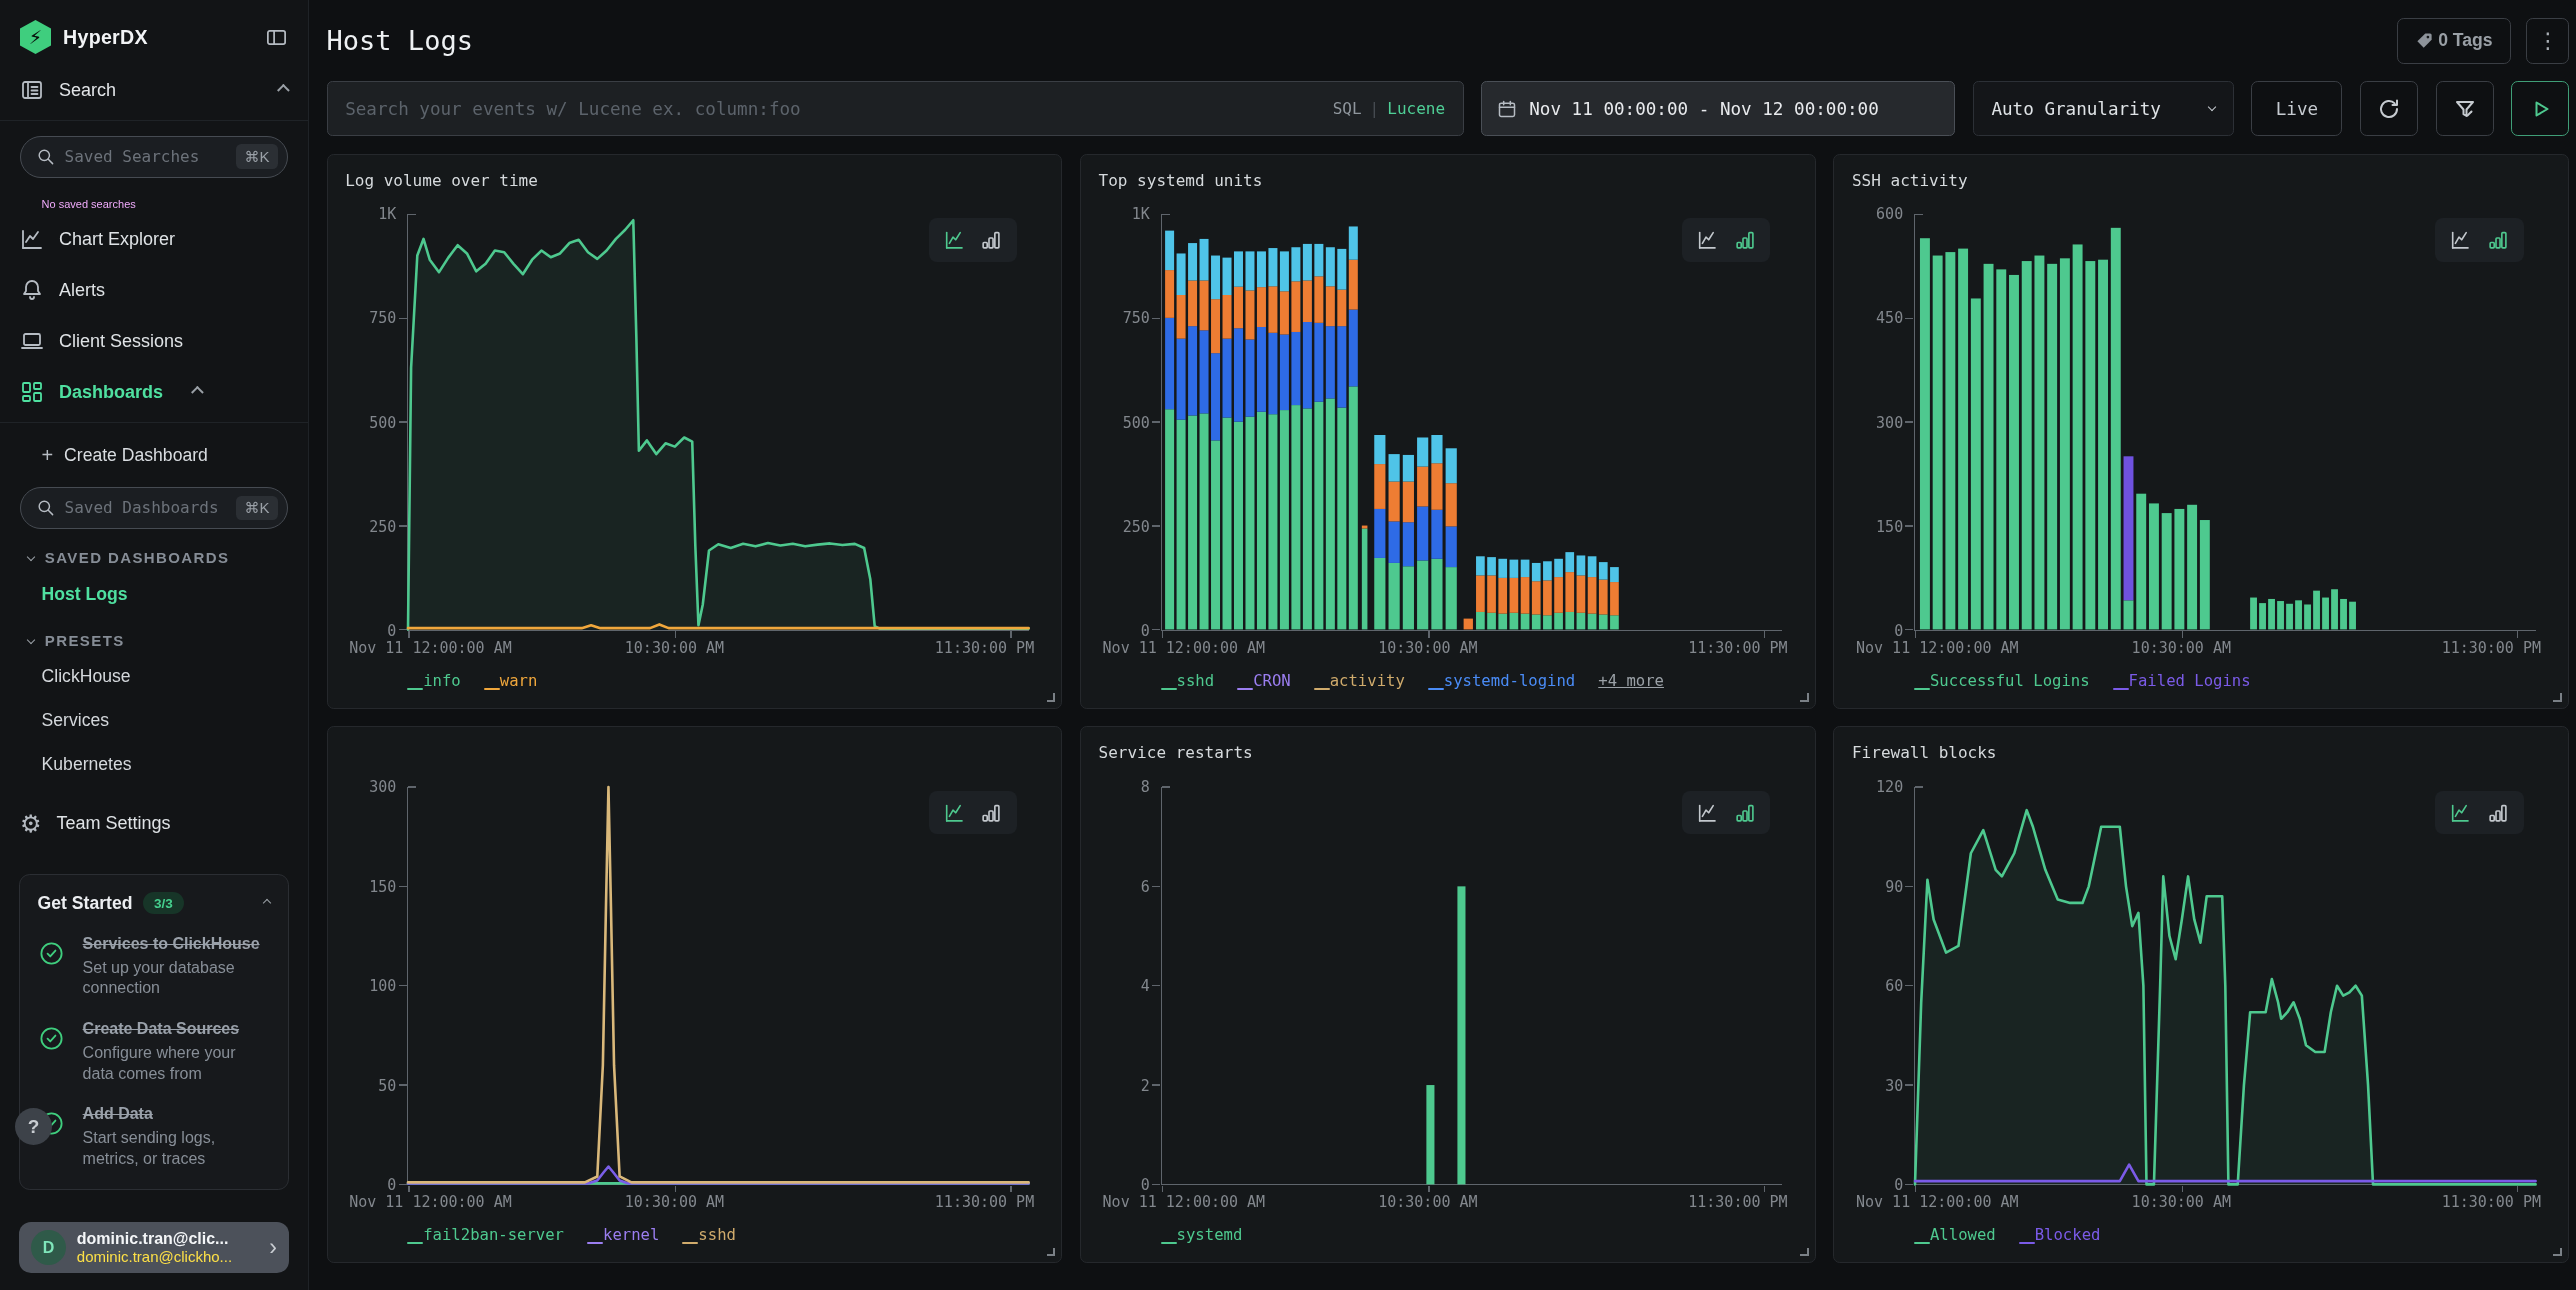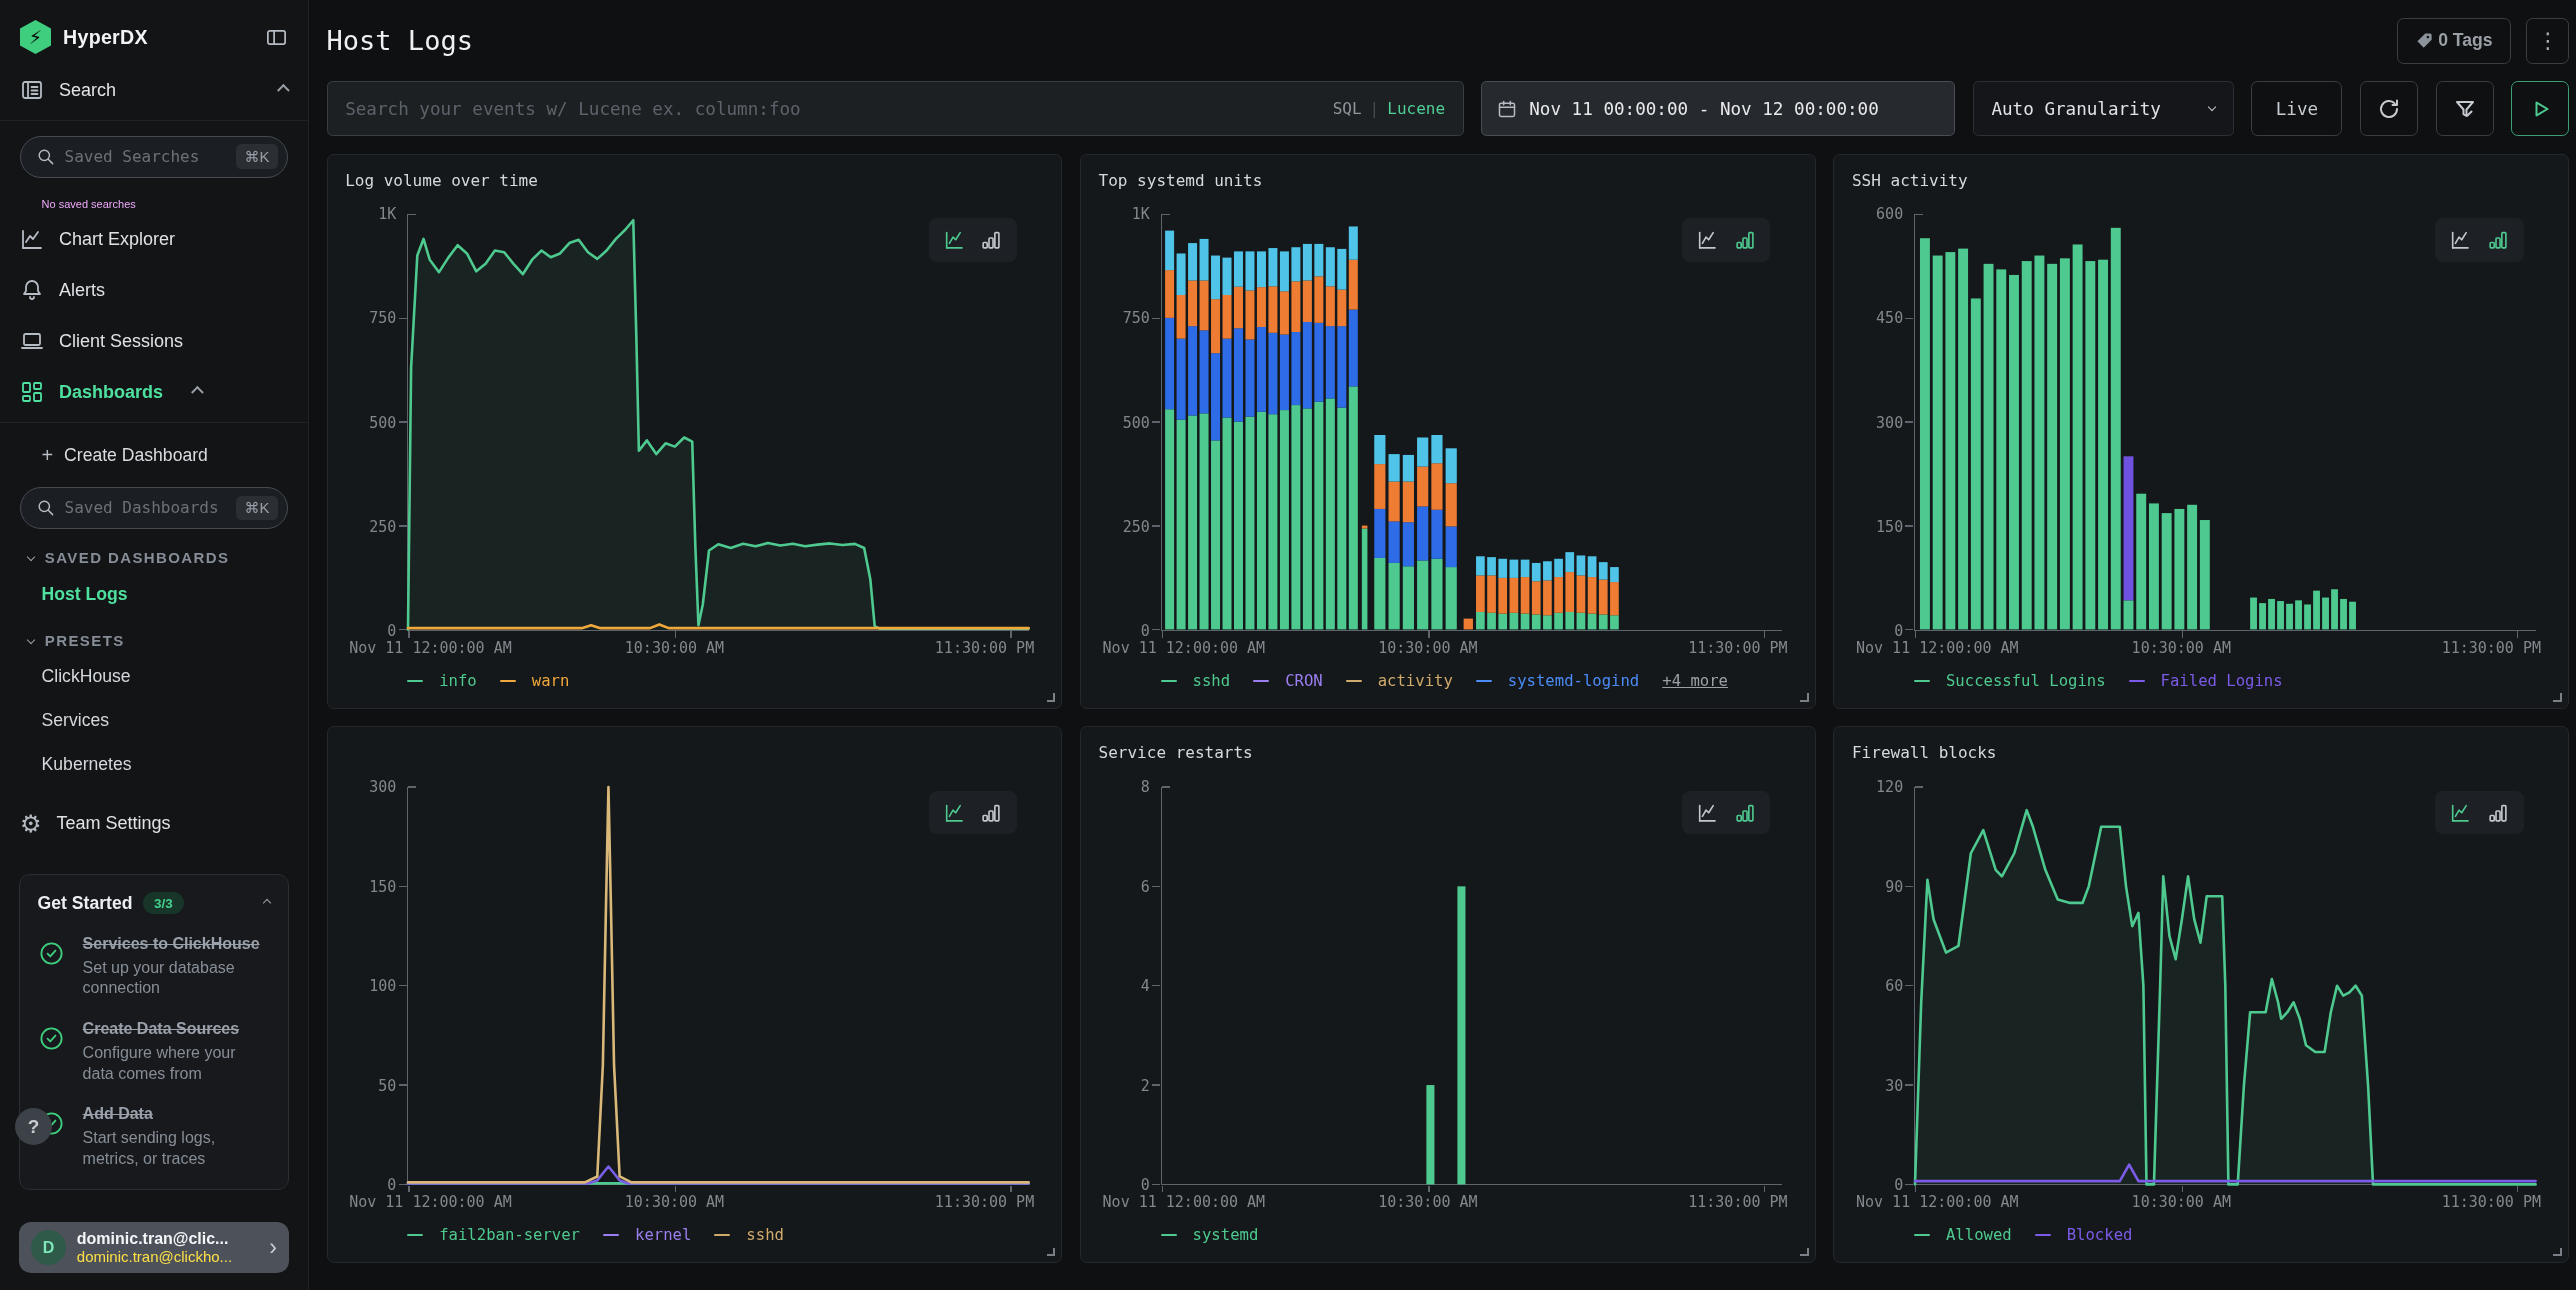--- a/index.html
+++ b/index.html
@@ -96,21 +96,21 @@
   .ytk.top{left:0;}
   .xtk{position:absolute;width:1.4px;height:6.8px;background:var(--axis);bottom:-8px}
   .toggle{position:absolute;top:4px;right:12px;background:#1d2125;border-radius:8px;padding:10.8px 15px;display:flex;gap:15px;align-items:center}
   .tgl{cursor:pointer;display:flex}
   .tgl svg{stroke:#c3c8cd;fill:none;stroke-width:1.8;stroke-linecap:round;stroke-linejoin:round}
   .tgl.active svg{stroke:var(--green)}
   .xrow{height:31px;position:relative;margin-left:62px;margin-right:15px;font-family:var(--mono);font-size:15px;color:#82878d}
   .xl{position:absolute;top:8px;white-space:nowrap}
   .xl.l{left:-58px}.xl.c{left:43%;transform:translateX(-50%)}.xl.r{right:-5.4px}
   .legend{height:38px;display:flex;align-items:center;gap:23px;margin-left:62px;font-family:var(--mono);font-size:15.6px}
-  .leg-item{display:flex;align-items:center;gap:16px;cursor:pointer;white-space:nowrap}
+  .leg-item{display:flex;align-items:flex-end;gap:0;cursor:pointer;white-space:nowrap}
   .leg-dash{width:16px;height:2px;border-radius:1.4px;display:inline-block}
   .leg-link{color:#9aa0a6;text-decoration:underline}
   .rhandle{position:absolute;right:6px;bottom:6px;width:8.8px;height:8.8px;border-right:2px solid #7a8086;border-bottom:2px solid #7a8086;cursor:nwse-resize}
 </style>
 </head>
 <body>
 
 <div class="app">
 
   <aside class="sidebar">

